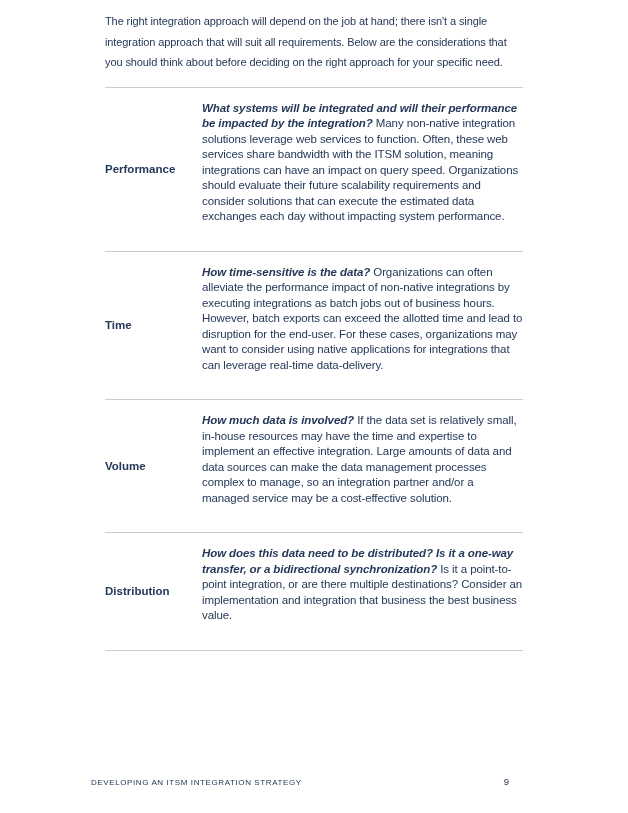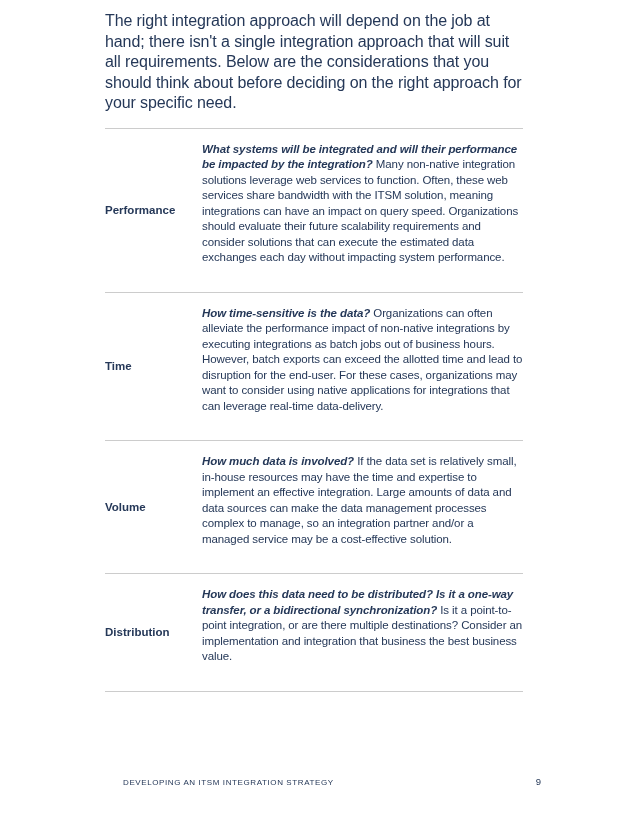--- a/index.html
+++ b/index.html
@@ -21,21 +21,21 @@
   .page-title {
     margin-top: 64px;
     font-size: 21px;
     line-height: 26px;
     font-weight: 700;
     letter-spacing: -0.2px;
     color: #17254c;
   }
   .intro {
     margin-top: 11px;
-    font-size: 16px;
+    font-size: 11px;
     line-height: 20.5px;
     letter-spacing: -0.1px;
     color: #253858;
   }
   .table {
     margin-top: 14px;
     border-top: 1px solid #cccccc;
     font-size: 11.5px;
   }
   .row {
@@ -68,21 +68,21 @@
   .data-row .cell-content {
     padding: 13px 0 26px 0;
   }
   .question {
     font-weight: 700;
     font-style: italic;
   }
   .question::after { content: " "; }
   .footer {
     position: absolute;
-    left: 123px;
+    left: 91px;
     top: 776px;
     width: 418px;
     display: flex;
     justify-content: space-between;
     align-items: baseline;
     font-size: 8px;
     letter-spacing: 0.6px;
     color: #253858;
   }
   .footer .page-number {

